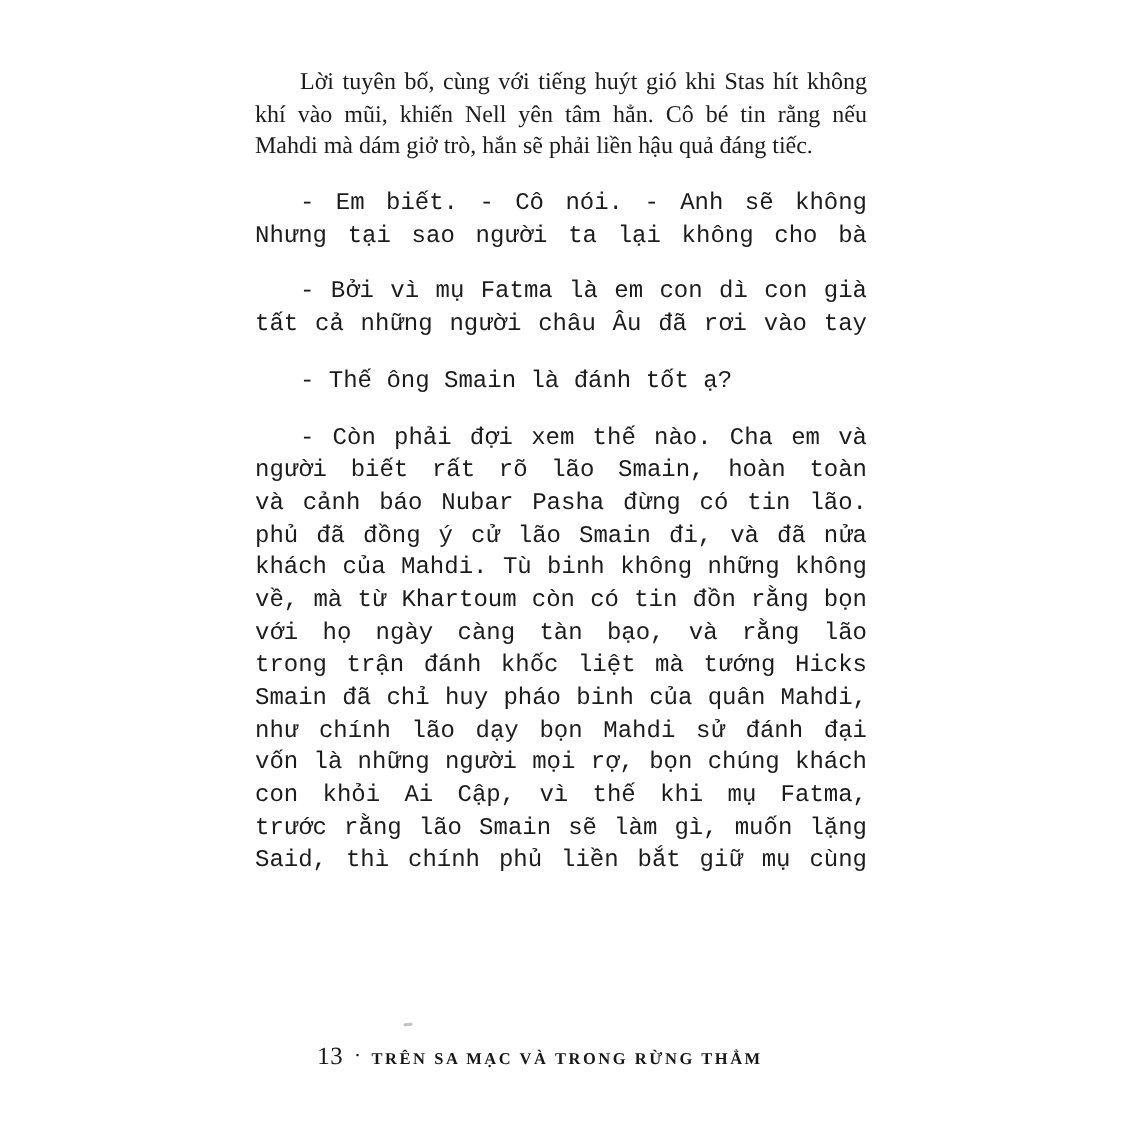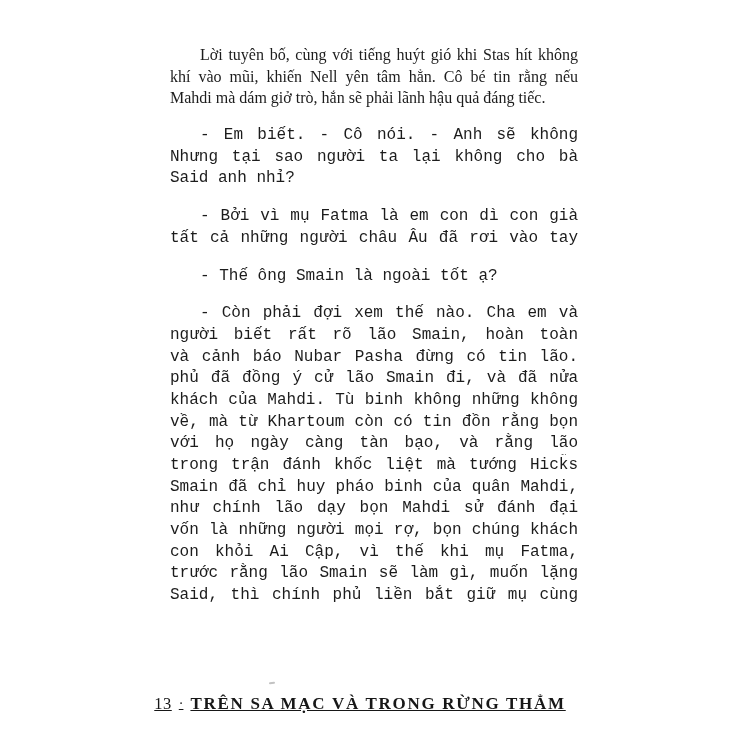--- a/index.html
+++ b/index.html
@@ -55,61 +55,59 @@
   .footer {
     position: absolute;
     left: 170px;
     top: 694px;
     width: 408px;
     display: flex;
     justify-content: center;
     align-items: baseline;
     transform: translateX(-14px);
     color: #171717;
-    text-decoration: underline;
   }
   .page-number {
     font-size: 16.5px;
     letter-spacing: 0.5px;
   }
   .footer-sep {
     font-size: 14px;
     margin: 0 7px;
     position: relative;
     top: -1px;
   }
   .book-title {
-    font-size: 17px;
+    font-size: 11px;
     font-weight: bold;
     letter-spacing: 1.7px;
     white-space: nowrap;
   }
 </style>
 </head>
 <body>
 
 <div class="page">
 
   <div class="text-block">
       <div class="para">
         <div class="line first just">Lời tuyên bố, cùng với tiếng huýt gió khi Stas hít không</div>
         <div class="line just">khí vào mũi, khiến Nell yên tâm hẳn. Cô bé tin rằng nếu</div>
-        <div class="line last">Mahdi mà dám giở trò, hắn sẽ phải lãnh hậu quả đáng tiếc.</div>
+        <div class="line last">Mahdi mà dám giở trò, hắn sẽ phải liền hậu quả đáng tiếc.</div>
       </div>
       <div class="para">
         <div class="line first just">- Em biết. - Cô nói. - Anh sẽ không giao nộp em đâu.</div>
         <div class="line just">Nhưng tại sao người ta lại không cho bà Fatma rời khỏi Port</div>
-        <div class="line last">Said anh nhỉ?</div>
       </div>
       <div class="para">
         <div class="line first just">- Bởi vì mụ Fatma là em con dì con già của Mahdi. Chồng</div>
         <div class="line last">tất cả những người châu Âu đã rơi vào tay Mahdi.</div>
       </div>
       <div class="para">
-        <div class="line first last">- Thế ông Smain là ngoài tốt ạ?</div>
+        <div class="line first last">- Thế ông Smain là đánh tốt ạ?</div>
       </div>
       <div class="para">
         <div class="line first just">- Còn phải đợi xem thế nào. Cha em và cha anh, những</div>
         <div class="line just">người biết rất rõ lão Smain, hoàn toàn không tin tưởng lão ta</div>
         <div class="line just">và cảnh báo Nubar Pasha đừng có tin lão. Tuy nhiên chính</div>
         <div class="line just">phủ đã đồng ý cử lão Smain đi, và đã nửa năm nay lão làm</div>
         <div class="line just">khách của Mahdi. Tù binh không những không được trở</div>
         <div class="line just">về, mà từ Khartoum còn có tin đồn rằng bọn Mahdi đối xử</div>
         <div class="line just">với họ ngày càng tàn bạo, và rằng lão Smain, sau khi cuỗm</div>
         <div class="line just">trong trận đánh khốc liệt mà tướng Hicks tử trận, chính lão</div>

